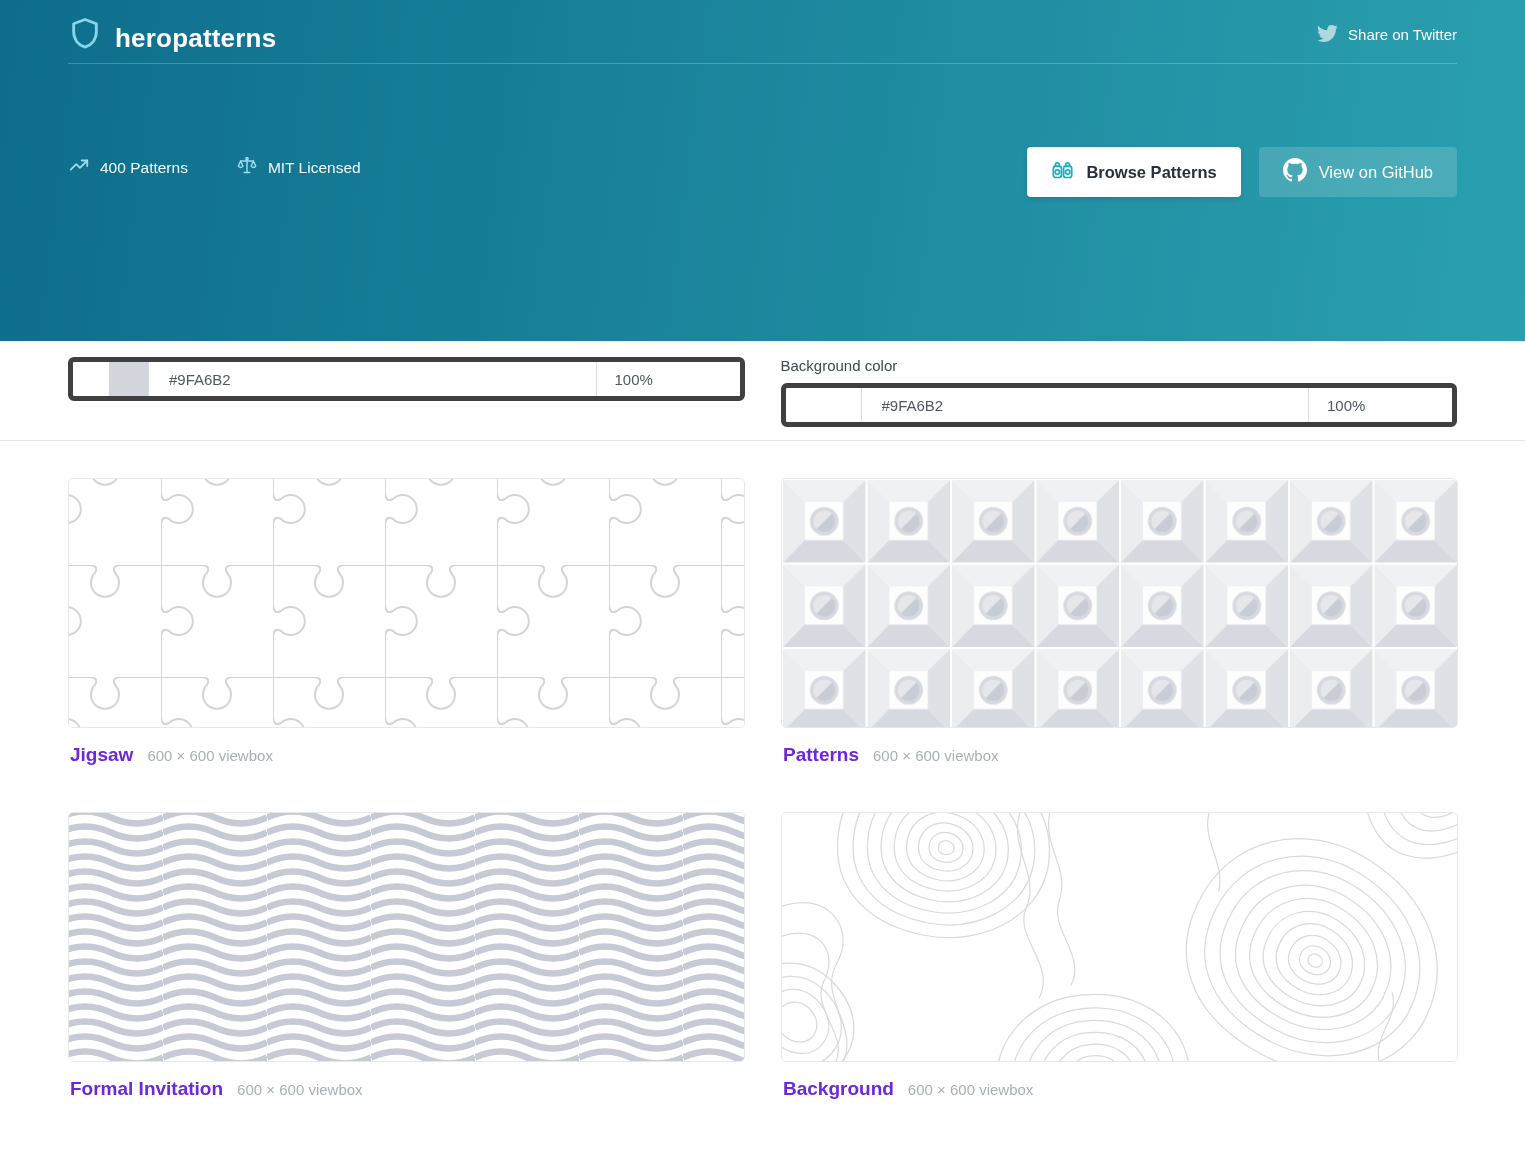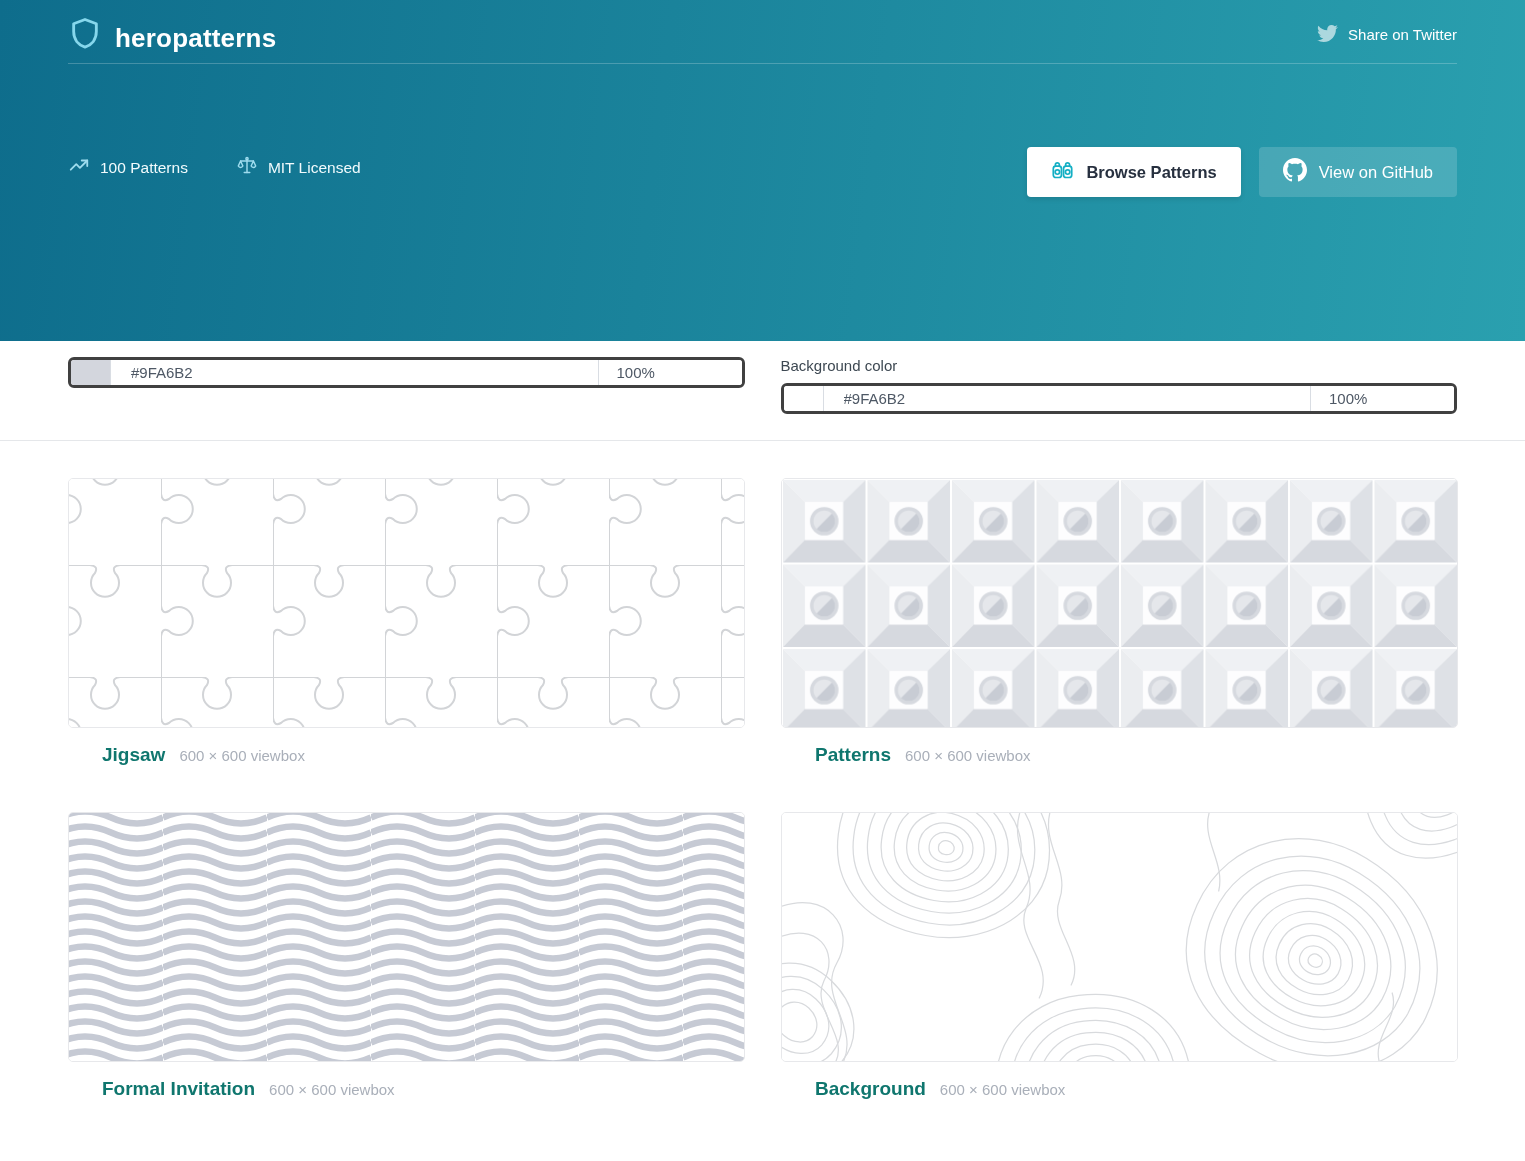--- a/index.html
+++ b/index.html
@@ -27,31 +27,31 @@
   .stat { display:flex; gap:10px; align-items:center; font-size:15.5px; color:#F2FBFD; }
   .hero-buttons { display:flex; gap:18px; margin-top:26px; }
   .btn { height:50px; border:none; border-radius:4px; display:flex; align-items:center; gap:12px;
          font-size:16.5px; padding:0 24px; cursor:pointer; font-family:inherit; }
   .btn-browse { background:#fff; color:#27303F; font-weight:700; box-shadow:0 2px 5px rgba(0,0,0,.12); }
   .btn-github { background:rgba(255,255,255,.16); color:#fff; font-weight:500; }
   
   .controls { display:flex; gap:36px; padding:16px 68px 0; height:100px; border-bottom:1px solid #E5E7EA; }
   .control-col { flex:1; }
   .control-label { font-size:15px; color:#3D4852; margin-bottom:9px; }
-  .input-group { display:flex; height:31px; border:3px solid #404040; border-radius:6px; overflow:hidden; background:#fff; }
+  .input-group { display:flex; height:44px; border:5px solid #404040; border-radius:6px; overflow:hidden; background:#fff;padding-left:36px; }
   .swatch { width:40px; border-right:1px solid #D9DDE3; cursor:pointer; }
   .hex-input { flex:1; border:none; outline:none; padding:0 20px; font-size:15px; color:#4E5865; font-family:inherit; min-width:0; }
   .pct-input { width:144px; border:none; border-left:1px solid #D9DDE3; outline:none; padding:0 0 0 18px;
                font-size:15px; color:#4E5865; font-family:inherit; }
   
   .grid { display:grid; grid-template-columns:677px 677px; column-gap:36px; padding:37px 68px 0; }
   .box { height:250px; border:1px solid #E7E8EB; border-radius:5px; overflow:hidden; background:#fff; cursor:pointer; }
   .box svg { display:block; width:100%; height:100%; }
   .caption { display:flex; align-items:baseline; gap:14px; margin:16px 0 46px 2px; }
-  .p-name { font-size:19px; font-weight:700; color:#0f766e;margin-left:32px; }
+  .p-name { font-size:19px; font-weight:700; color:#6d28d9; }
   .p-viewbox { font-size:15px; color:#A9AFB9; }
 </style>
 </head>
 <body>
 
 <header class="hero">
   <div class="top-row">
     <div class="logo">
       <span>
         <svg width="34" height="34" viewBox="0 0 24 24" fill="none" stroke="#86D7EC" stroke-width="2" stroke-linejoin="round" stroke-linecap="round">
@@ -75,21 +75,21 @@
   <div class="hero-main">
     <div>
       <div class="stats">
         <div class="stat">
           <span>
             <svg width="22" height="22" viewBox="0 0 24 24" fill="none" stroke="#9EDCEE" stroke-width="2" stroke-linecap="round" stroke-linejoin="round">
               <path d="M3 16 L9 10 L13 14 L21 6"></path>
                 <path d="M15 6 h6 v6"></path>
             </svg>
           </span>
-          <span>100 Patterns</span>
+          <span>400 Patterns</span>
         </div>
         <div class="stat">
           <span>
             <svg width="22" height="22" viewBox="0 0 24 24" fill="none" stroke="#9EDCEE" stroke-width="1.6" stroke-linecap="round" stroke-linejoin="round">
               <path d="M12 5 v14"></path>
                 <path d="M5 6.5 h14"></path>
                 <path d="M9 19 h6"></path>
               <circle cx="12" cy="4" r="1.2"></circle>
               <path d="M5 6.5 L2.5 12 a2.8 2.8 0 0 0 5 0 Z"></path>
               <path d="M19 6.5 L16.5 12 a2.8 2.8 0 0 0 5 0 Z"></path>

